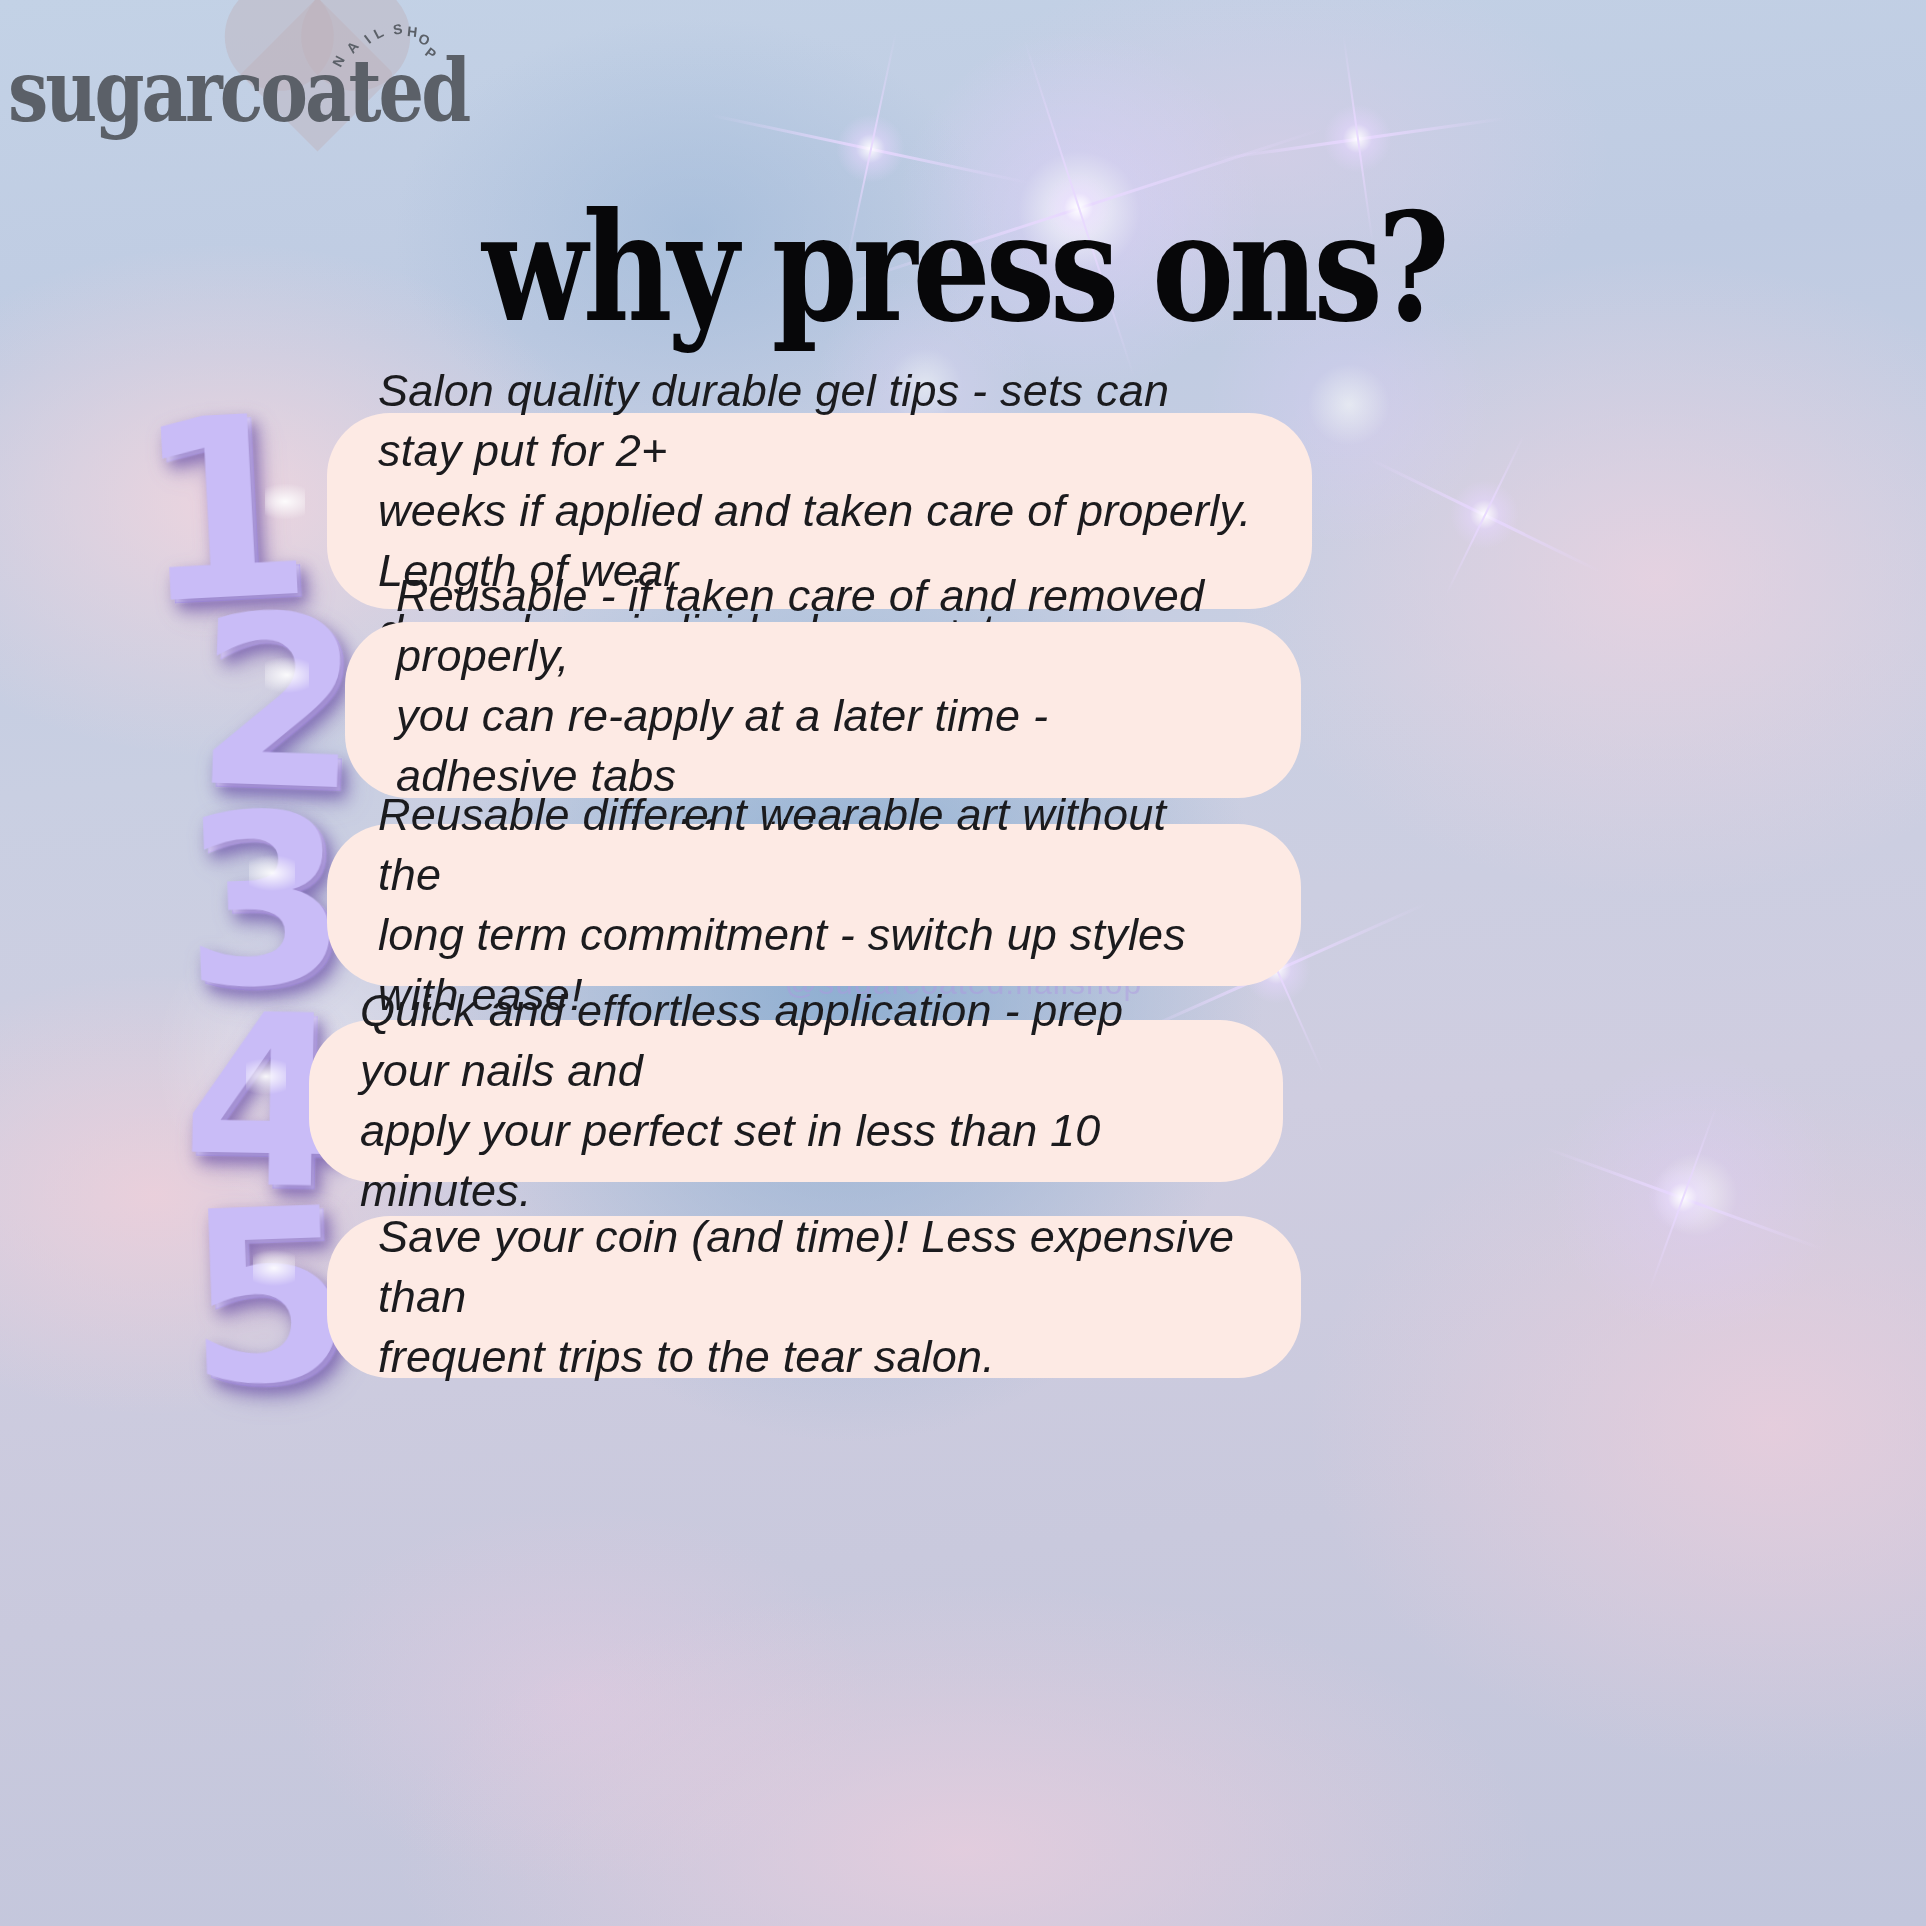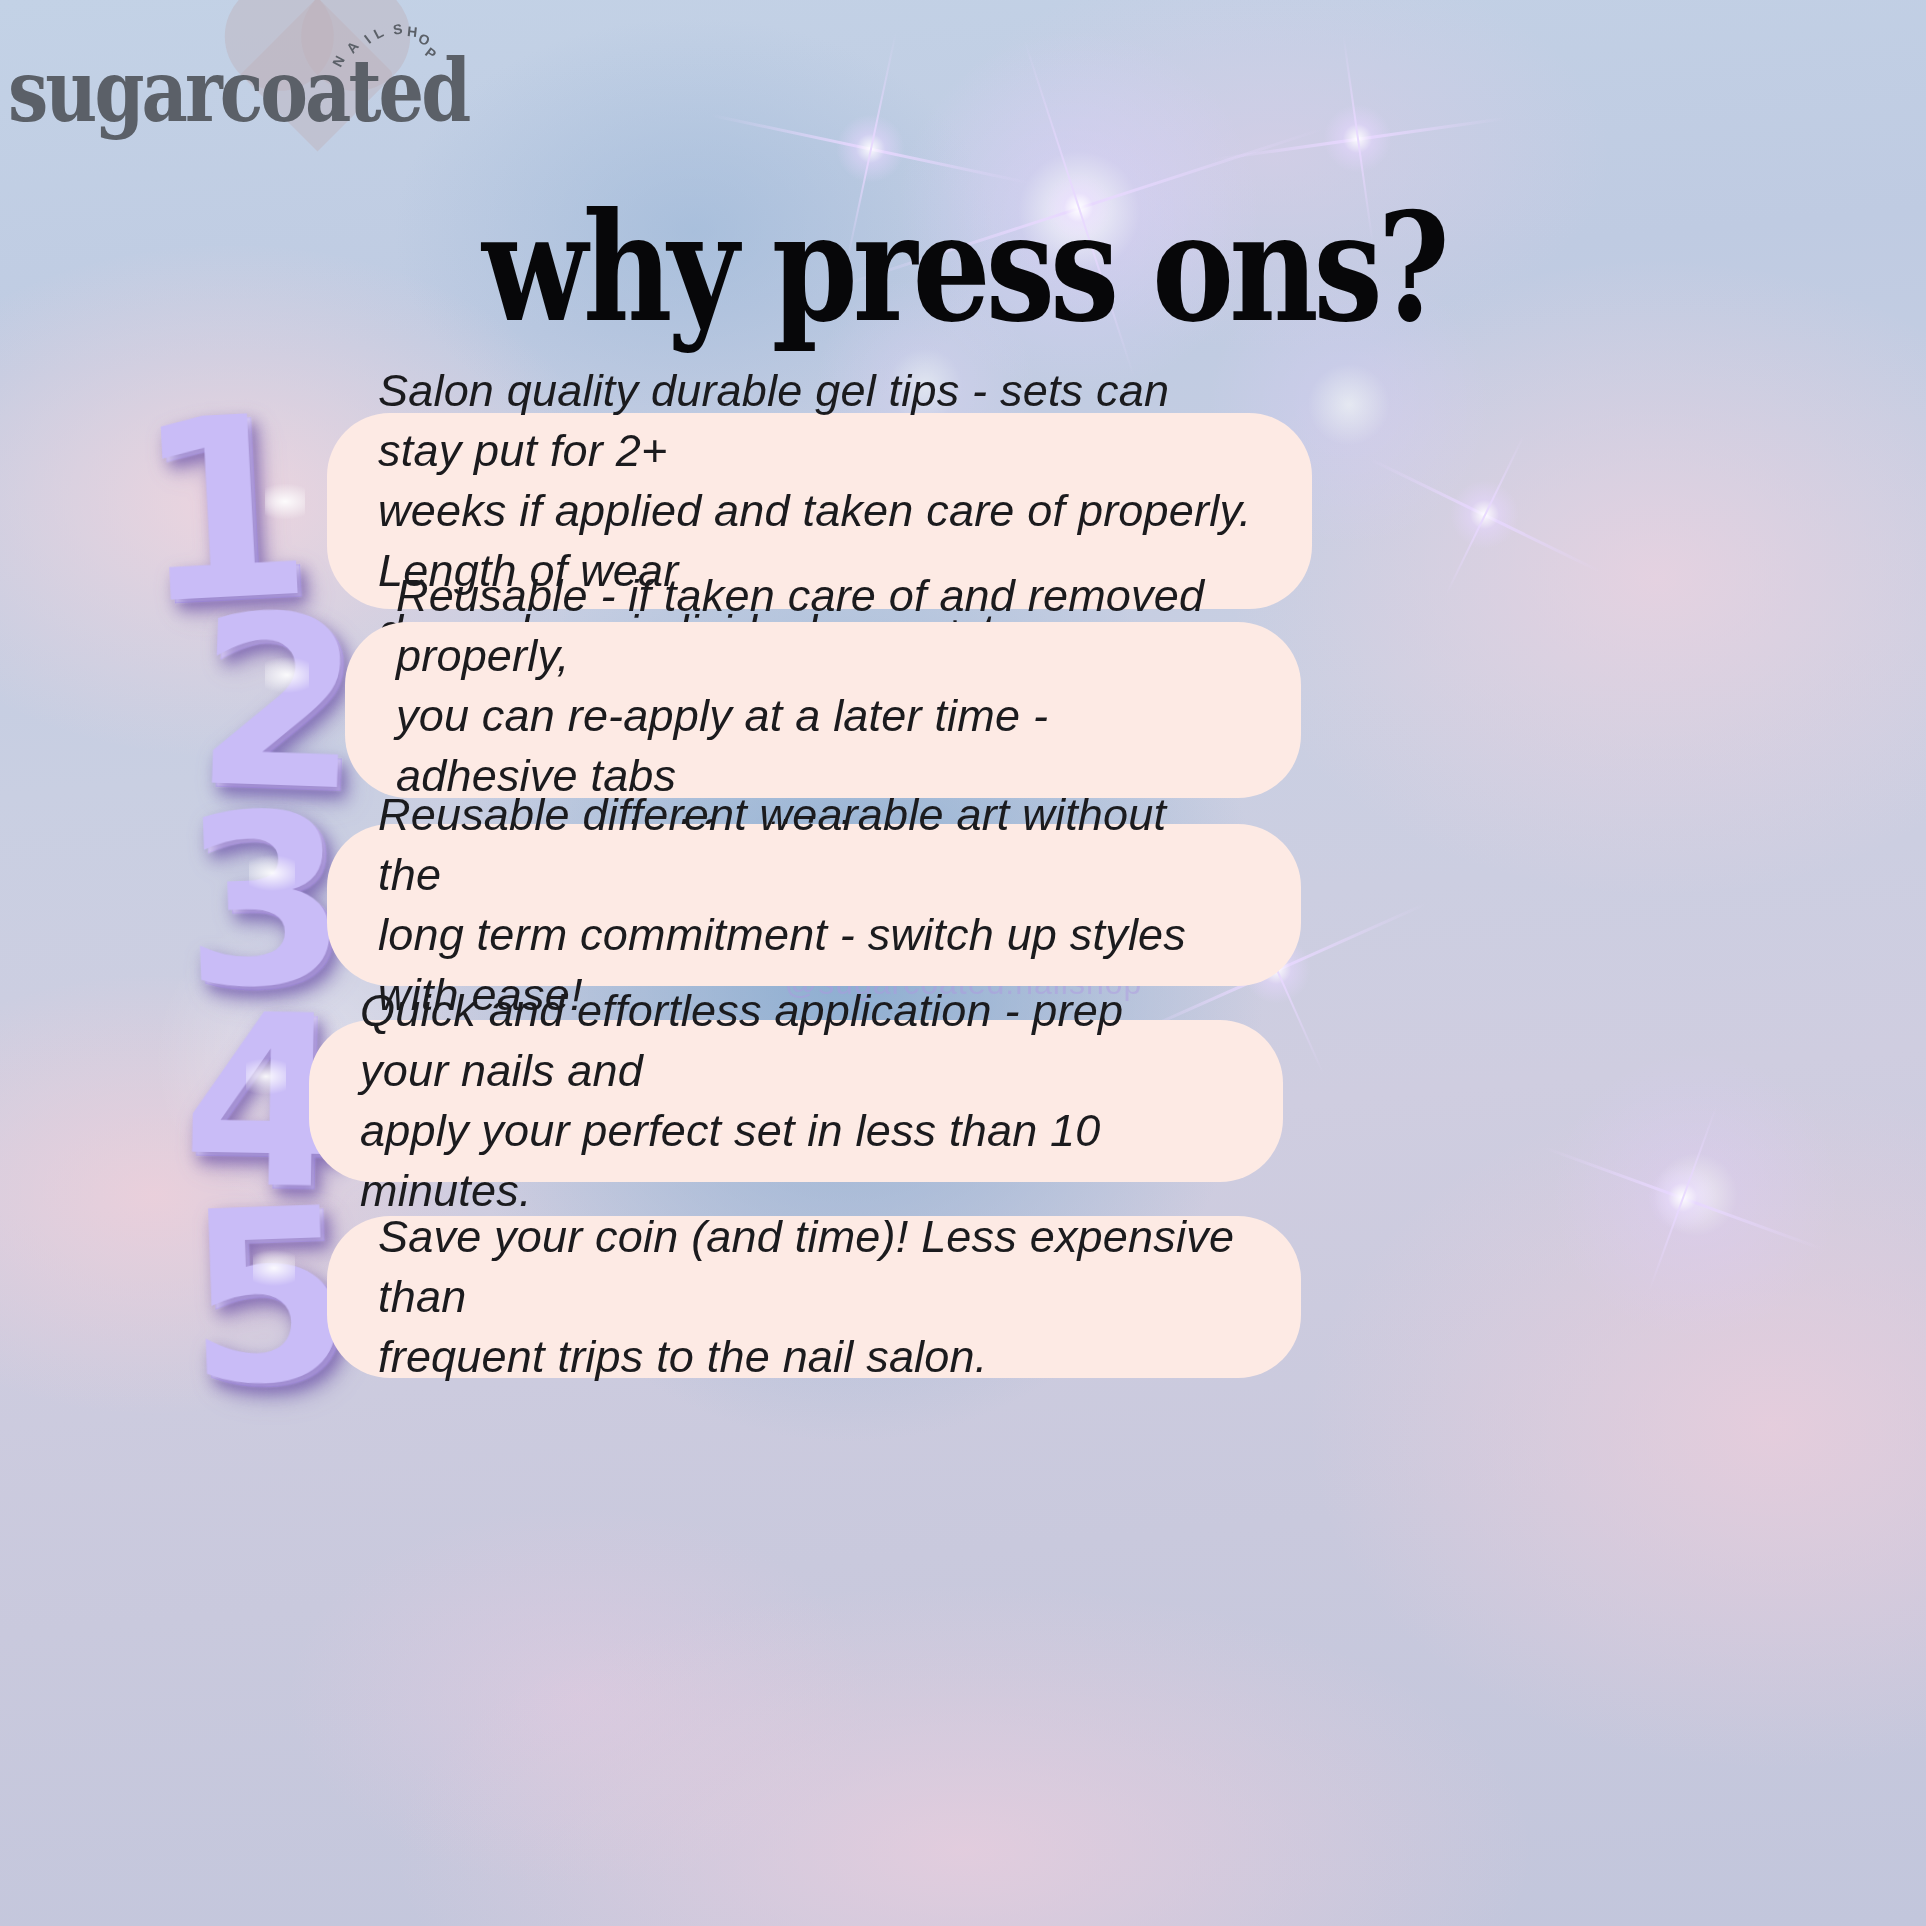--- a/index.html
+++ b/index.html
@@ -216,19 +216,19 @@
         <p>Quick and effortless application - prep your nails and
 apply your perfect set in less than 10 minutes.</p>
       </div>
     </div>
 
     <div class="row" style="top:0;">
       <div class="num" style="left:273px;top:1302px;font-size:238px;transform:translate(-50%,-50%) rotate(-2deg);">5</div>
       <div class="num-gloss" style="left:253px;top:1245px;width:42px;height:46px;"></div>
       <div class="card" style="left:327px;top:1216px;width:974px;height:162px;padding:0 59px 0 51px;">
         <p>Save your coin (and time)! Less expensive than
-frequent trips to the nail salon.</p>
+frequent trips to the tear salon.</p>
       </div>
     </div>
 
   </div>
 </div>
 
 
 </body></html>

